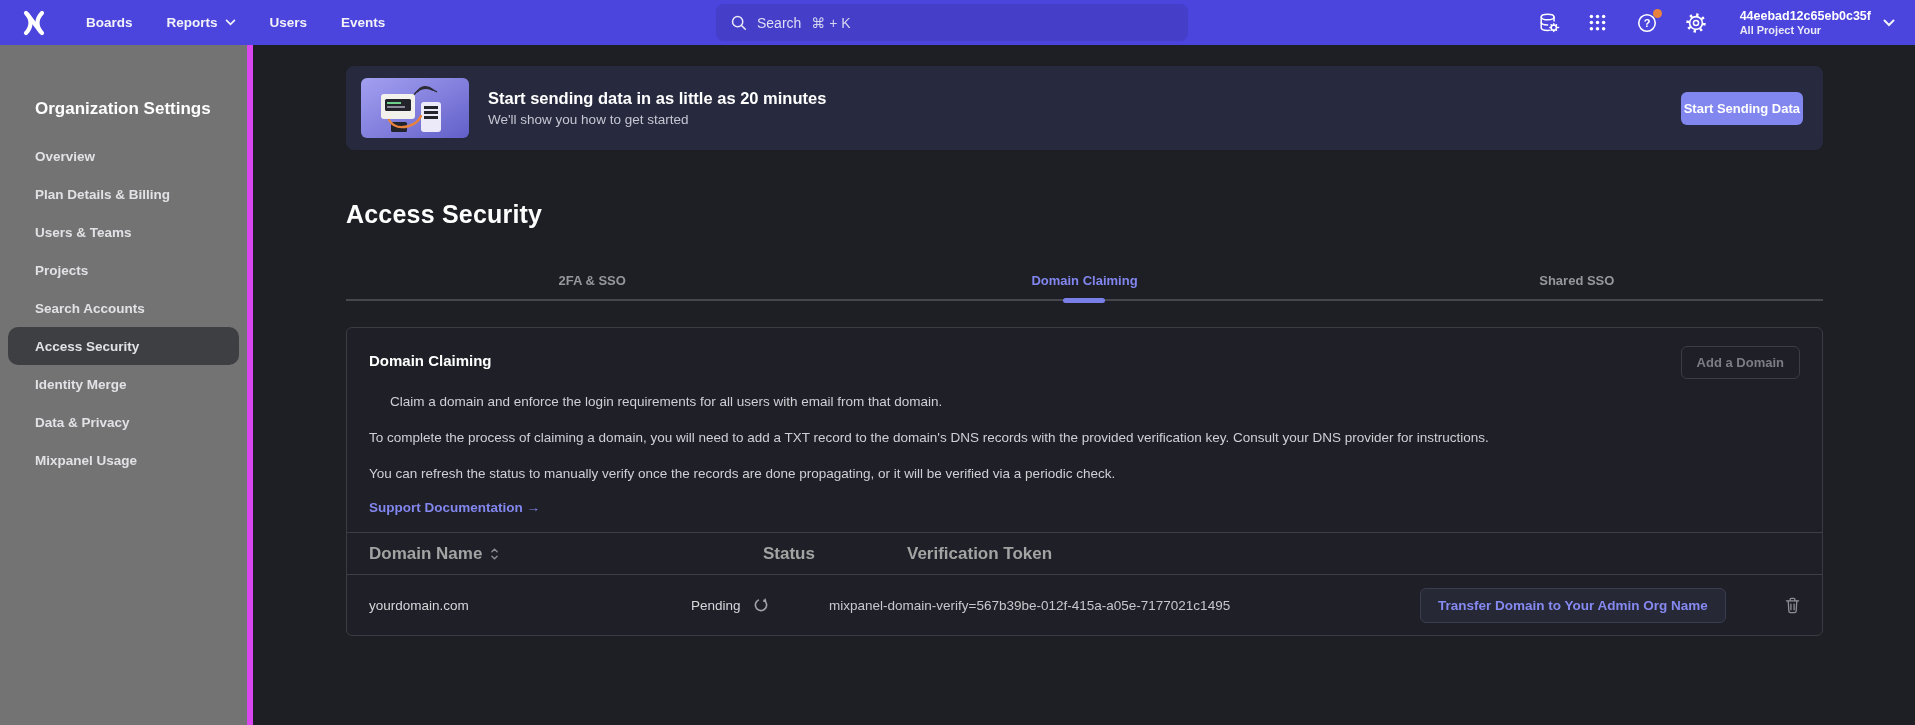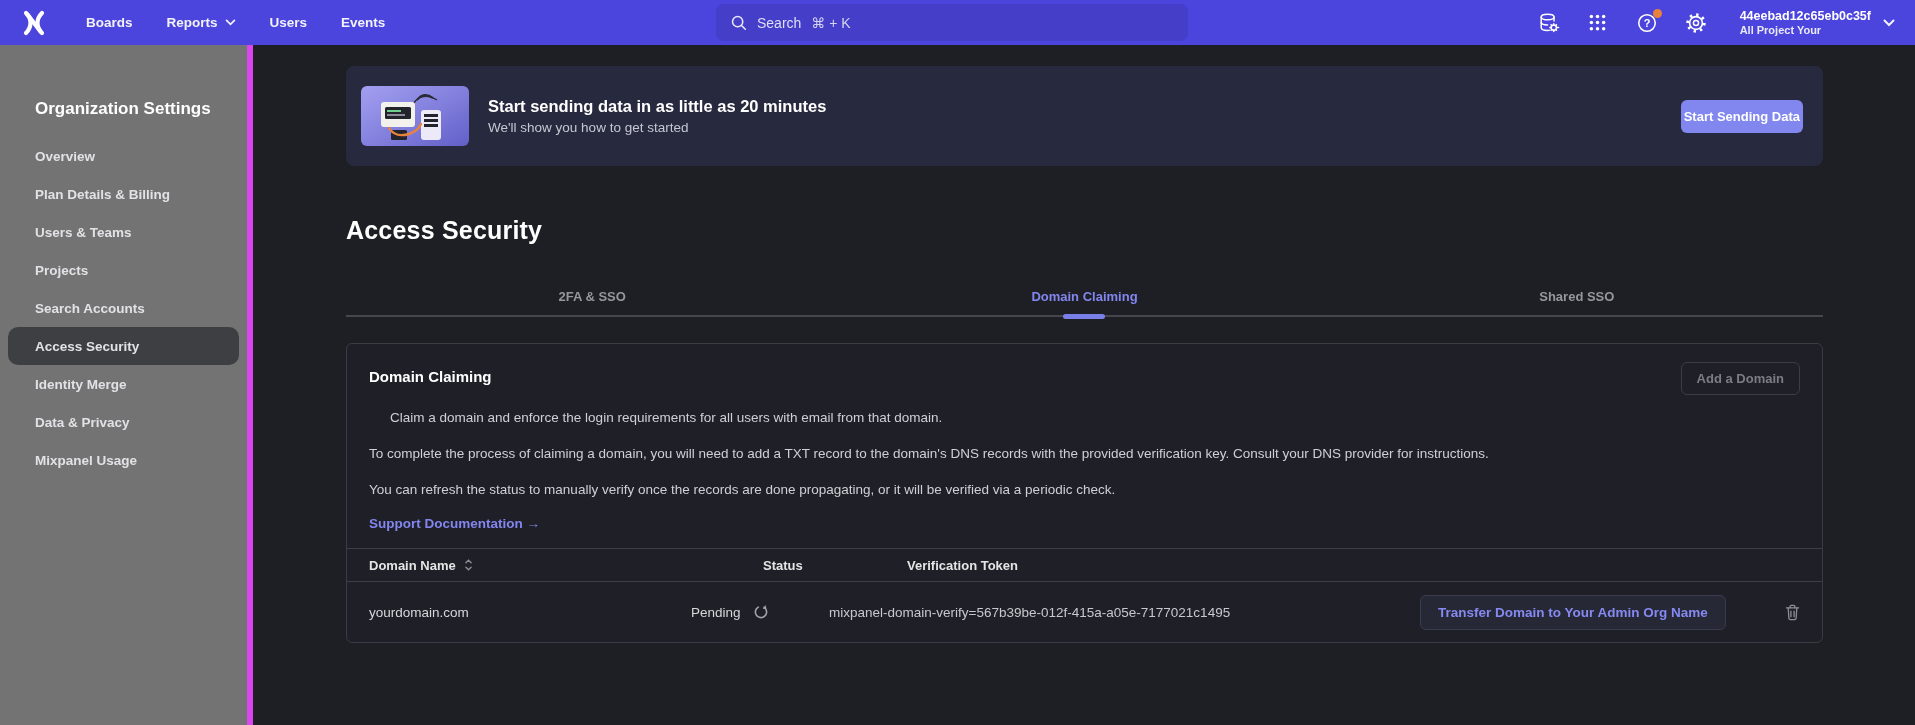--- a/index.html
+++ b/index.html
@@ -48,21 +48,21 @@
     height:38px; display:flex; align-items:center;
     margin:0 8px; padding-left:27px; border-radius:10px;
     font-size:13.5px; font-weight:600; color:#e2e2e6;
   }
   .sidebar-item.active { background:#3e3f43; }
 
   .main { flex:1; padding:0 92px 0 93px; }
 
   
   .banner {
-    margin-top:21px; height:100px; background:#272a3e; border-radius:8px;
+    margin-top:21px; height:84px; background:#272a3e; border-radius:8px;
     display:flex; align-items:center; padding:0 20px 0 15px;
   }
   .banner-illo {
     width:108px; height:60px; border-radius:6px; overflow:hidden;
     background:linear-gradient(150deg,#a3a0f1 0%,#8784e0 45%,#625fc9 100%);
     flex:0 0 108px;
   }
   .banner-text { margin-left:19px; display:flex; flex-direction:column; gap:4px; }
   .banner-title { font-size:16.5px; font-weight:700; color:#ffffff; }
   .banner-sub { font-size:13.5px; color:#c6c7d2; }
@@ -98,22 +98,22 @@
     font-family:inherit; font-size:13px; font-weight:700;
     padding:8px 15px; border-radius:6px;
   }
   .para { font-size:13.5px; line-height:22px; color:#cfd0d5; margin-top:14px; max-width:1440px; }
   .para:first-of-type { margin-top:12px;margin-left:21px; }
   .doc-link { display:inline-block; margin:15px 0 17px; font-size:13.5px; font-weight:700; color:#8286ee; text-decoration:none; }
 
   
   .tgrid { display:grid; grid-template-columns:322px 138px 1fr 380px; align-items:center; padding:0 22px; }
   .thead {
-    height:34px; border-top:1px solid #3e3f46; border-bottom:1px solid #3e3f46;
-    font-size:13px; font-weight:700; color:#e5e5e5;
+    height:43px; border-top:1px solid #3e3f46; border-bottom:1px solid #3e3f46;
+    font-size:17px; font-weight:700; color:#a3a3a3;
   }
   .th-domain { display:flex; align-items:center; gap:8px; }
   .th-status { padding-left:72px; }
   .th-token { padding-left:78px; }
   .trow { height:60px; font-size:13.5px; color:#d6d7db; }
   .cell-status { display:flex; align-items:center; gap:12px; }
   .cell-token { color:#c7c8cd; }
   .cell-actions { display:flex; align-items:center; justify-content:space-between;gap:28px; }
   .btn-transfer {
     background:#262836; border:1px solid #3a3c50; color:#8589f0;

